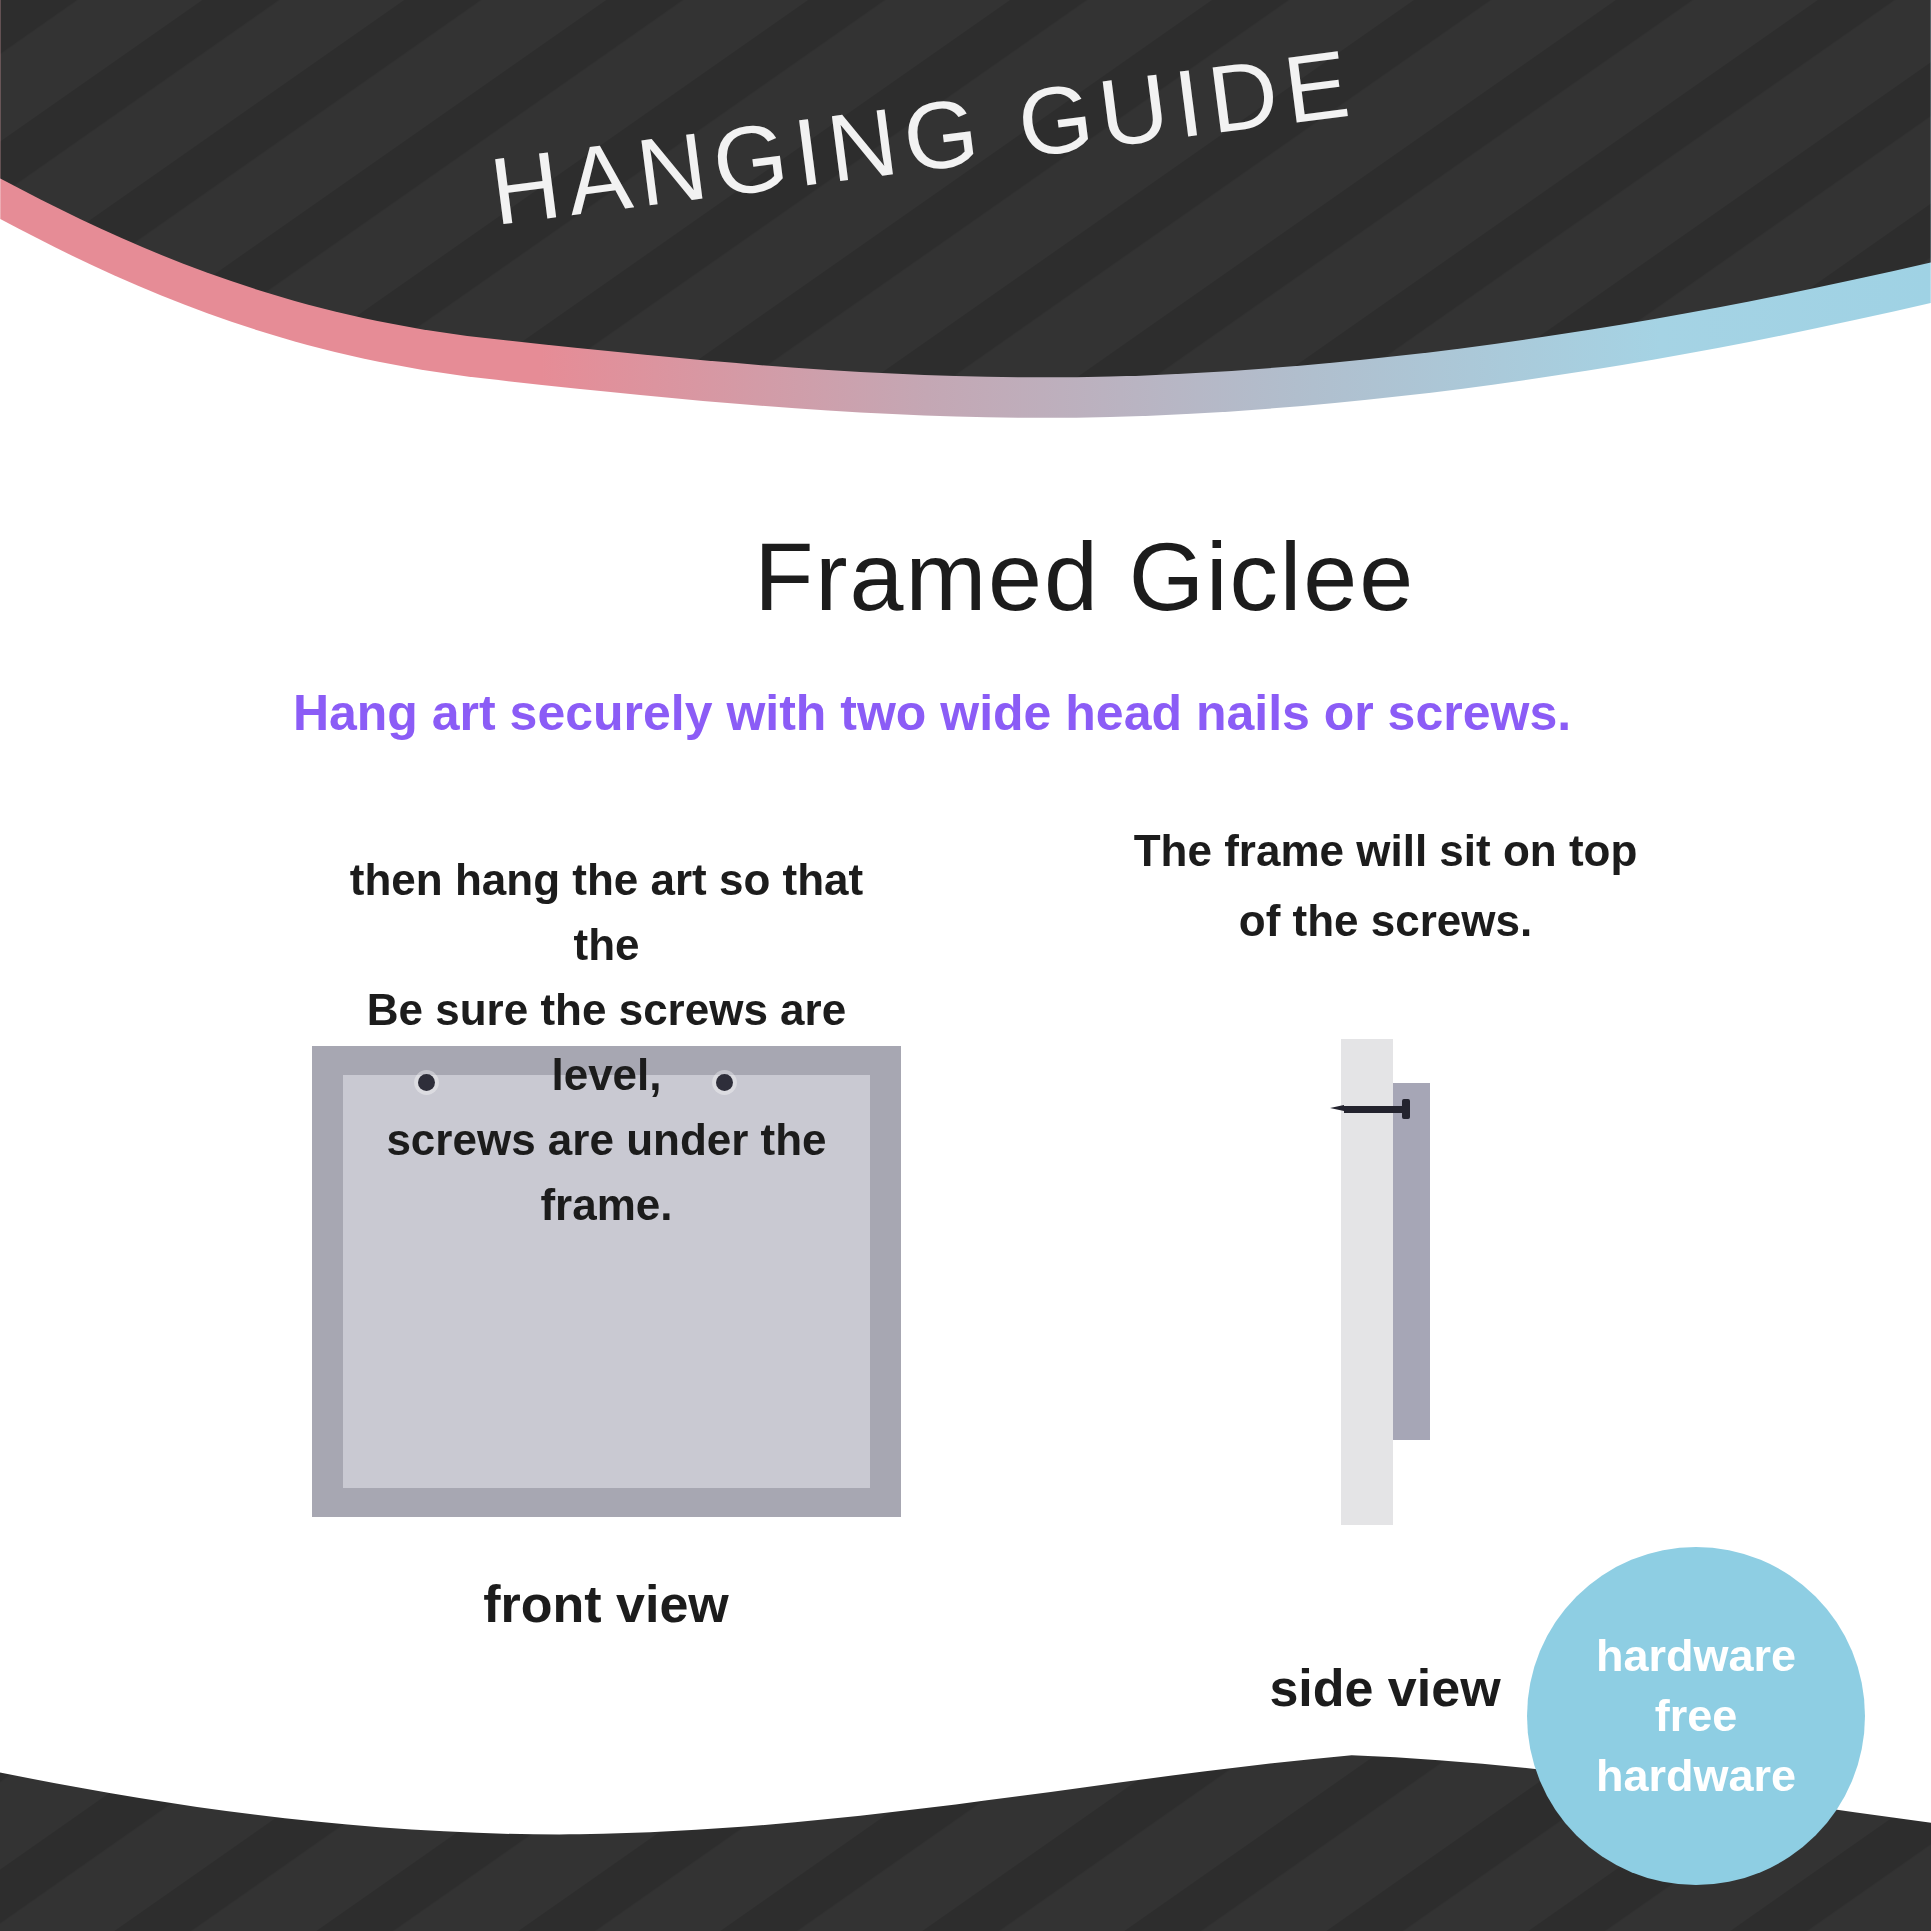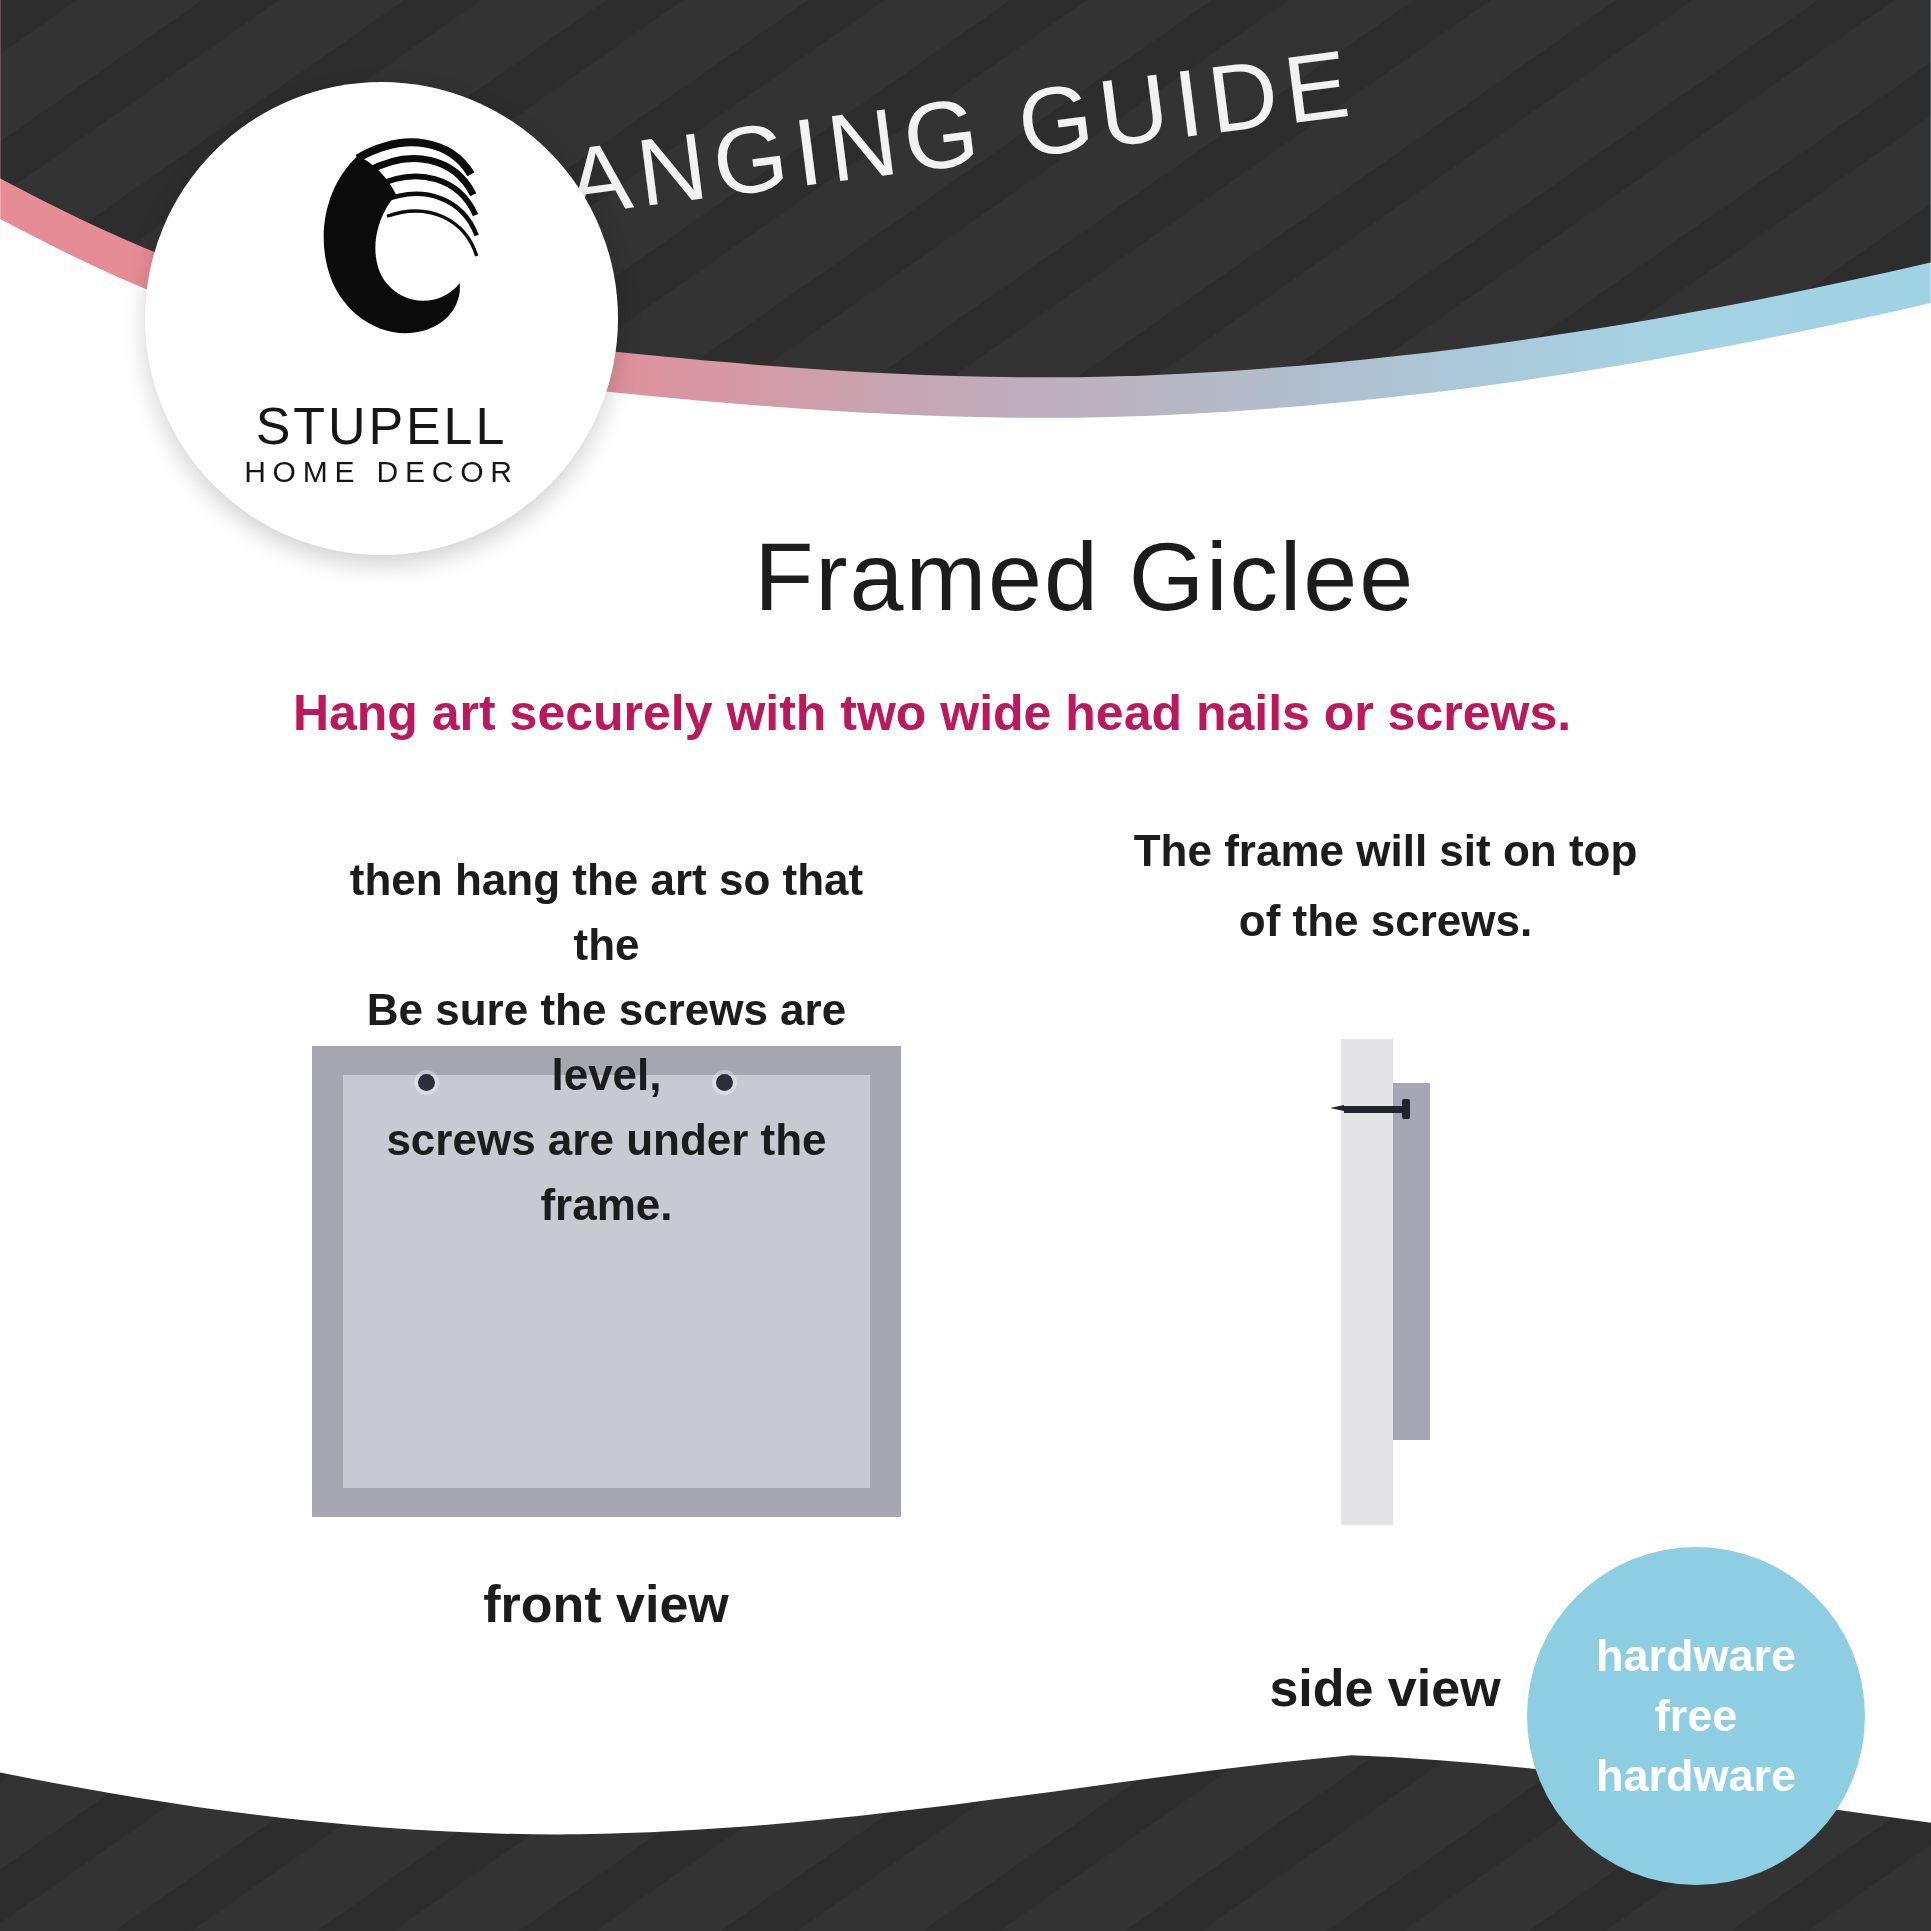--- a/index.html
+++ b/index.html
@@ -38,21 +38,21 @@
     font-size:30px;font-weight:400;letter-spacing:6.8px;color:#161616;
   }
 
   
   .page-title{
     position:absolute;left:449px;top:521px;width:966px;z-index:2;
     text-align:right;font-size:97px;font-weight:400;letter-spacing:1.9px;color:#1c1c1c;
   }
   .page-subtitle{
     position:absolute;left:256px;top:684px;width:1352px;z-index:2;
-    text-align:center;font-size:50px;font-weight:600;color:#be185d;
+    text-align:center;font-size:50px;font-weight:600;color:#8b5cf6;
   }
 
   
   .front-text{
     position:absolute;left:317px;top:847px;width:579px;z-index:2;
     text-align:center;font-size:44px;line-height:65px;font-weight:600;color:#1c1c1c;
   }
   .side-text{
     position:absolute;left:1096px;top:816px;width:579px;z-index:2;
     text-align:center;font-size:44px;line-height:70px;font-weight:600;color:#1c1c1c;
@@ -117,33 +117,20 @@
         <rect width="120" height="120" fill="#333333"></rect>
         <rect width="46" height="120" fill="#2d2d2d"></rect>
       </pattern>
     </defs>
     <path fill="url(#bandGrad)" d="M0,0 H2000 V314 C1750,372 1450,424 1150,432 C950,437 750,420 500,392 C300,368 150,307 0,227 Z"></path>
     <path fill="url(#texHead)" d="M0,0 H2000 V272 C1750,330 1450,382 1150,390 C950,395 750,378 500,350 C300,326 150,265 0,185 Z"></path>
   </svg>
 
   <div class="header-title">HANGING GUIDE</div>
 
-  <div class="logo-circle">
-    <svg class="logo-mark" width="227" height="251" viewBox="0 0 200 220">
-      <path fill="#0b0b0b" d="M78,18 C52,42 42,82 52,118 C62,156 100,182 136,172 C158,166 170,148 168,130
-               C150,152 118,150 102,128 C88,108 92,74 112,52 C104,36 92,24 78,18 Z"></path>
-      <path fill="none" stroke="#0b0b0b" stroke-width="7" d="M78,20 C120,-4 160,4 178,34"></path>
-      <path fill="none" stroke="#0b0b0b" stroke-width="6" d="M86,32 C126,10 164,20 180,52"></path>
-      <path fill="none" stroke="#0b0b0b" stroke-width="5" d="M93,45 C132,26 168,38 182,70"></path>
-      <path fill="none" stroke="#0b0b0b" stroke-width="4" d="M99,58 C137,42 171,56 183,88"></path>
-      <path fill="none" stroke="#0b0b0b" stroke-width="3" d="M104,71 C141,58 173,74 183,106"></path>
-    </svg>
-    <div class="brand-name">STUPELL</div>
-    <div class="brand-tagline">HOME DECOR</div>
-  </div>
 
   <div class="page-title">Framed Giclee</div>
   <div class="page-subtitle">Hang art securely with two wide head nails or screws.</div>
 
   <div class="front-text">
     <div>then hang the art so that the</div>
     <div>Be sure the screws are level,</div>
     <div>screws are under the frame.</div>
   </div>
 

